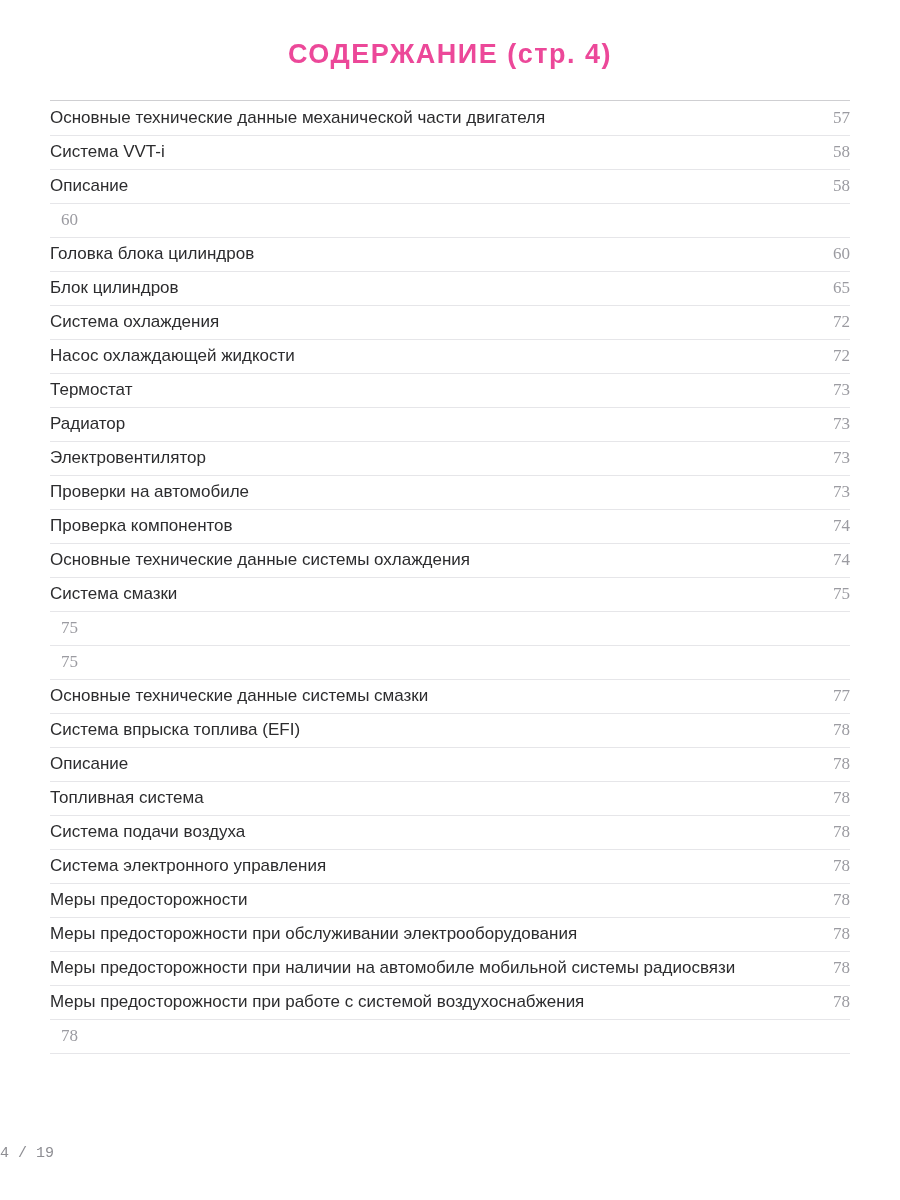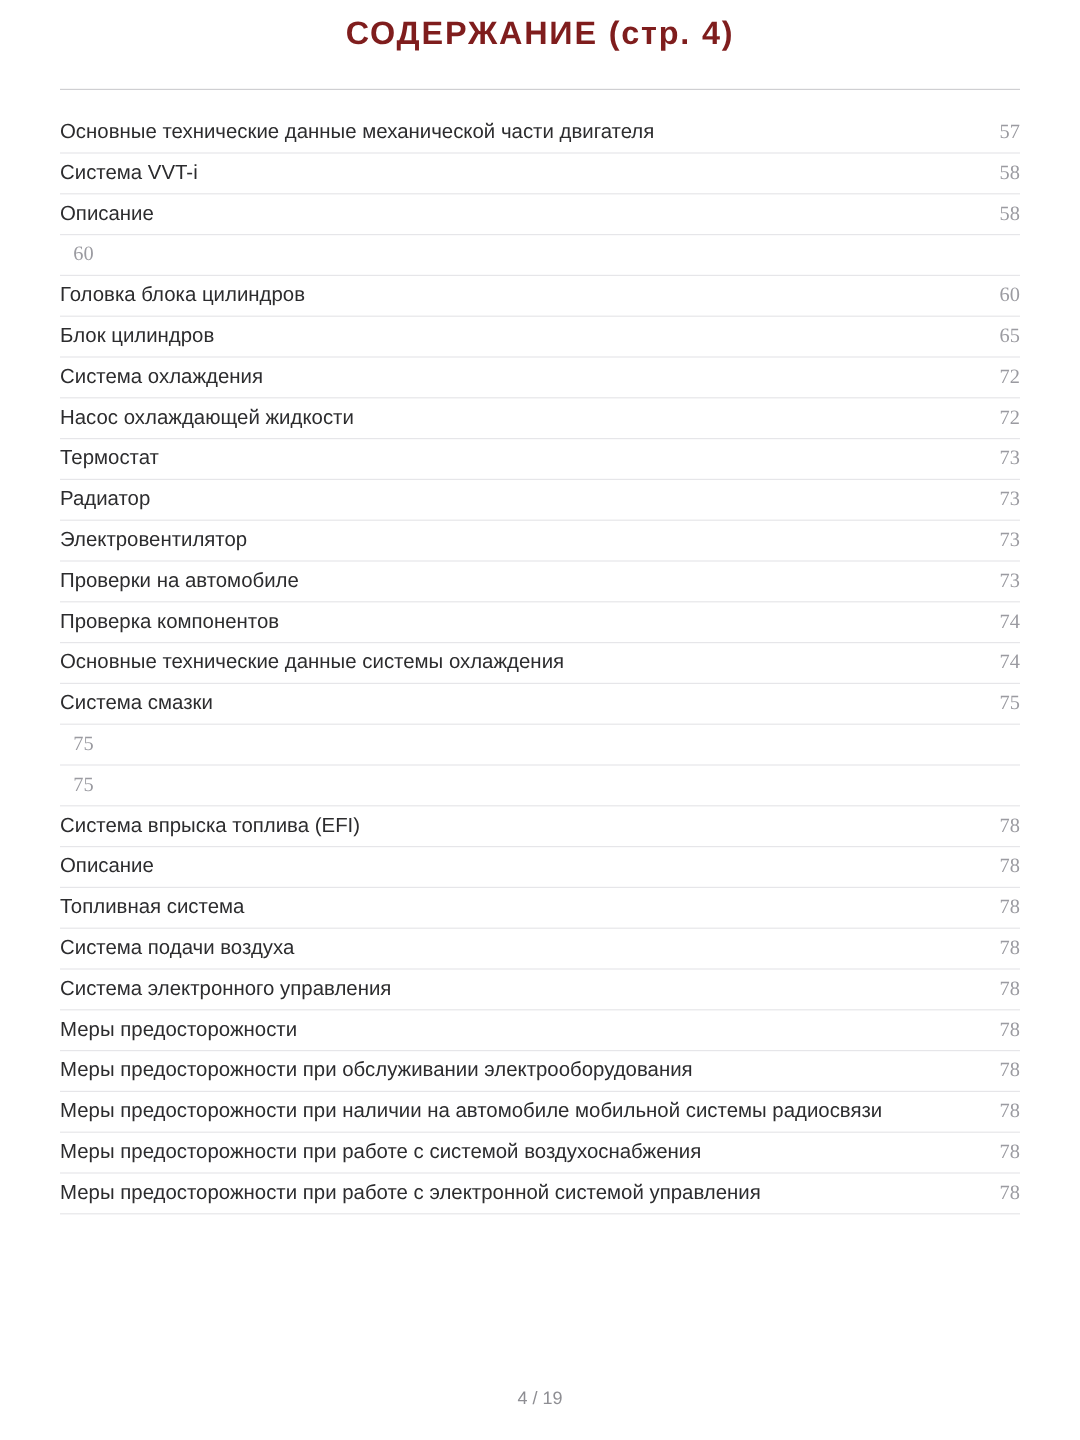--- a/index.html
+++ b/index.html
@@ -11,35 +11,36 @@
   }
   .page {
     position: relative;
     width: 900px;
     height: 1200px;
     margin: 0 auto;
     background: #ffffff;
     padding: 0 50px;
   }
   .title {
-    margin: 12px;
+    margin: 0;
+    padding-top: 38px;
     text-align: center;
     font-size: 27px;
     line-height: 32px;
     font-weight: 700;
     letter-spacing: 1.5px;
-    color: #7f1d1d;
+    color: #ec4899;
   }
   .title-rule {
     border: none;
     border-top: 1px solid #cfcfd2;
     margin: 30px 0 0 0;
   }
   .toc {
-    margin-top: 19px;
+    margin-top: 1px;
   }
   .toc-row {
     display: flex;
     justify-content: space-between;
     align-items: baseline;
     padding: 6px 0 7px 0;
     border-bottom: 1px solid #e6e6e9;
     font-size: 17px;
     line-height: 20px;
   }
@@ -52,23 +53,23 @@
     flex: 0 0 auto;
     min-width: 28px;
     text-align: right;
     font-family: Liberation Serif, serif;
   }
   .footer {
     position: absolute;
     left: 0;
     right: 0;
     bottom: 38px;
-    text-align: center;
     font-size: 15px;
     color: #8e8e93;
+    font-family: Liberation Mono, monospace;
   }
 </style>
 </head>
 <body>
 
 <div class="page">
   <h1 class="title">СОДЕРЖАНИЕ (стр. 4)</h1>
   <hr class="title-rule">
   <div class="toc" id="toc-list">
       <div class="toc-row">
@@ -130,20 +131,24 @@
         <span class="toc-label">Система смазки</span>
         <span class="toc-page">75</span>
       </div>
       <div class="toc-row">
         <span class="toc-page">75</span>
       </div>
       <div class="toc-row">
         <span class="toc-page">75</span>
       </div>
       <div class="toc-row">
+        <span class="toc-label">Основные технические данные системы смазки</span>
+        <span class="toc-page">77</span>
+      </div>
+      <div class="toc-row">
         <span class="toc-label">Система впрыска топлива (EFI)</span>
         <span class="toc-page">78</span>
       </div>
       <div class="toc-row">
         <span class="toc-label">Описание</span>
         <span class="toc-page">78</span>
       </div>
       <div class="toc-row">
         <span class="toc-label">Топливная система</span>
         <span class="toc-page">78</span>
@@ -166,18 +171,17 @@
       </div>
       <div class="toc-row">
         <span class="toc-label">Меры предосторожности при наличии на автомобиле мобильной системы радиосвязи</span>
         <span class="toc-page">78</span>
       </div>
       <div class="toc-row">
         <span class="toc-label">Меры предосторожности при работе с системой воздухоснабжения</span>
         <span class="toc-page">78</span>
       </div>
       <div class="toc-row">
-        <span class="toc-label">Меры предосторожности при работе с электронной системой управления</span>
         <span class="toc-page">78</span>
       </div>
     </div>
   <div class="footer">4 / 19</div>
 </div>
 
 </body></html>

